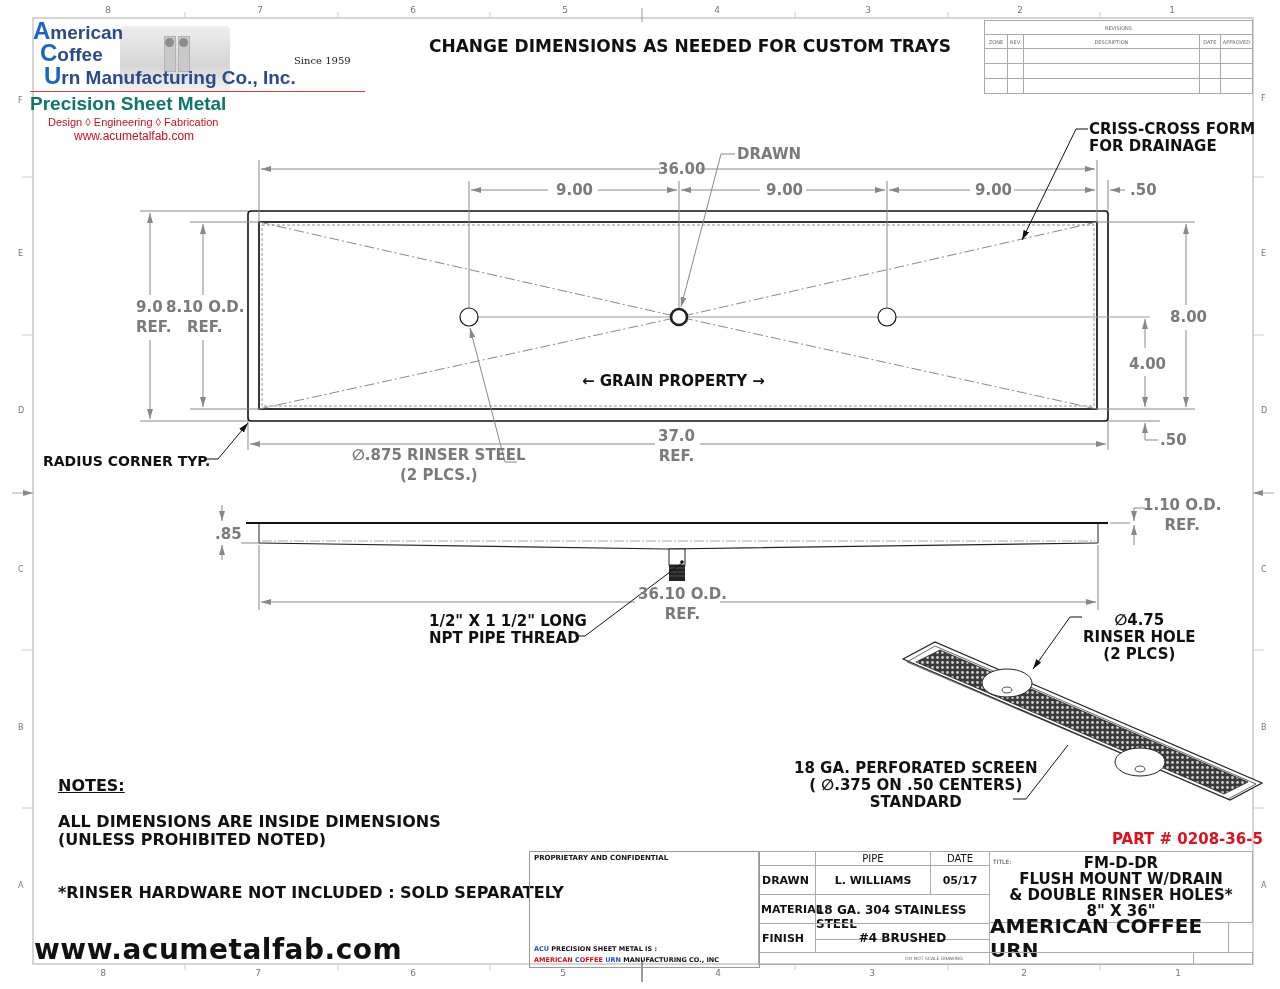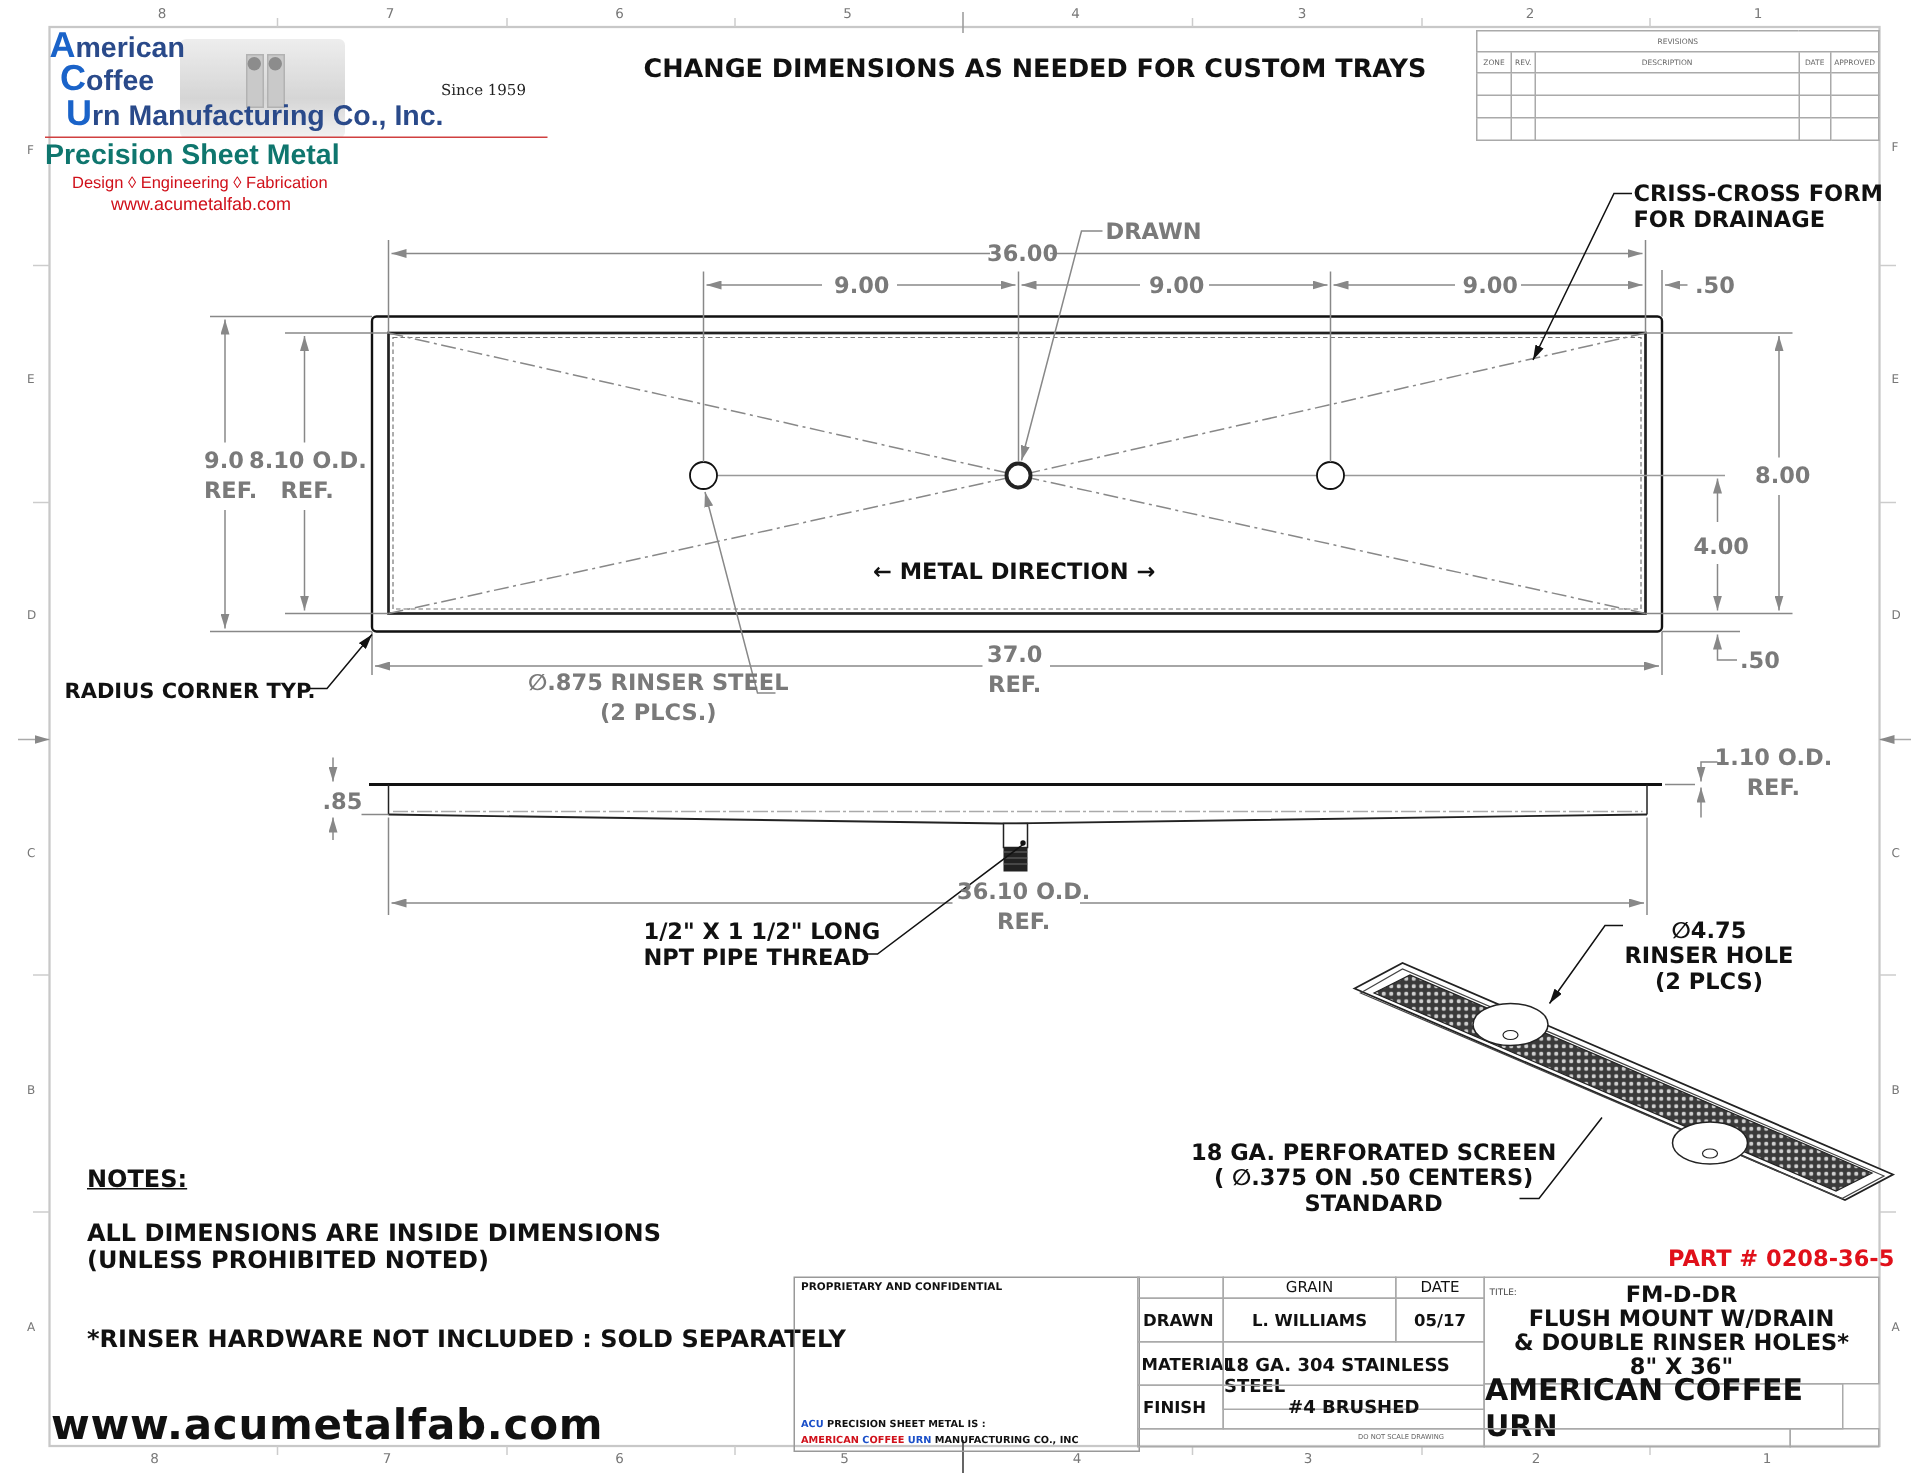--- a/index.html
+++ b/index.html
@@ -309,21 +309,21 @@
 </div>
 <div class="dim" style="left:166px;top:298px;">
   <div>8.10 O.D.</div>
   <div style="margin-top:2px;padding-left:21px">REF.</div>
 </div>
 
 <div class="dim" style="left:1170px;top:308px">8.00</div>
 <div class="dim" style="left:1129px;top:355px">4.00</div>
 <div class="dim" style="left:1160px;top:431px">.50</div>
 
-<div class="lbl" style="left:582px;top:373px;font-size:15px">←  METAL DIRECTION  →</div>
+<div class="lbl" style="left:582px;top:373px;font-size:15px">←  GRAIN PROPERTY  →</div>
 
 <div class="dim center" style="left:658px;top:427px">
   <div>37.0</div>
   <div style="margin-top:2px">REF.</div>
 </div>
 
 <div class="dim center" style="left:352px;top:446px">
   <div>∅.875 RINSER STEEL</div>
   <div style="margin-top:2px">(2 PLCS.)</div>
 </div>
@@ -364,21 +364,21 @@
 
 <div class="lbl" style="left:1112px;top:831px;font-size:15px;color:#e0101a">PART # 0208-36-5</div>
 
 <div class="prop">
   <div class="h">PROPRIETARY AND CONFIDENTIAL</div>
   <div class="f1"><span class="blue">ACU</span><span> PRECISION SHEET METAL IS :</span></div>
   <div class="f2"><span class="red">A</span><span class="red">MERICAN </span><span class="blue">C</span><span class="red">OFFEE </span><span class="blue">URN</span><span> MANUFACTURING CO., INC</span></div>
 </div>
 
 <div class="grid-cell" style="left:758px;top:851px;width:58px;height:15px"></div>
-<div class="grid-cell" style="left:815px;top:851px;width:116px;height:15px;font-weight:normal;font-size:10px">GRAIN</div>
+<div class="grid-cell" style="left:815px;top:851px;width:116px;height:15px;font-weight:normal;font-size:10px">PIPE</div>
 <div class="grid-cell" style="left:930px;top:851px;width:60px;height:15px;font-weight:normal;font-size:10px">DATE</div>
 
 <div class="grid-cell" style="left:758px;top:865px;width:58px;height:30px;justify-content:flex-start;padding-left:3px">DRAWN</div>
 <div class="grid-cell" style="left:815px;top:865px;width:116px;height:30px">L. WILLIAMS</div>
 <div class="grid-cell" style="left:930px;top:865px;width:60px;height:30px">05/17</div>
 
 <div class="grid-cell" style="left:758px;top:894px;width:58px;height:30px;justify-content:flex-start;padding-left:2px">MATERIAL</div>
 <div class="grid-cell" style="left:815px;top:894px;width:175px;height:46px;font-size:12px">18 GA. 304 STAINLESS STEEL</div>
 
 <div class="grid-cell" style="left:758px;top:923px;width:58px;height:30px;justify-content:flex-start;padding-left:3px">FINISH</div>

